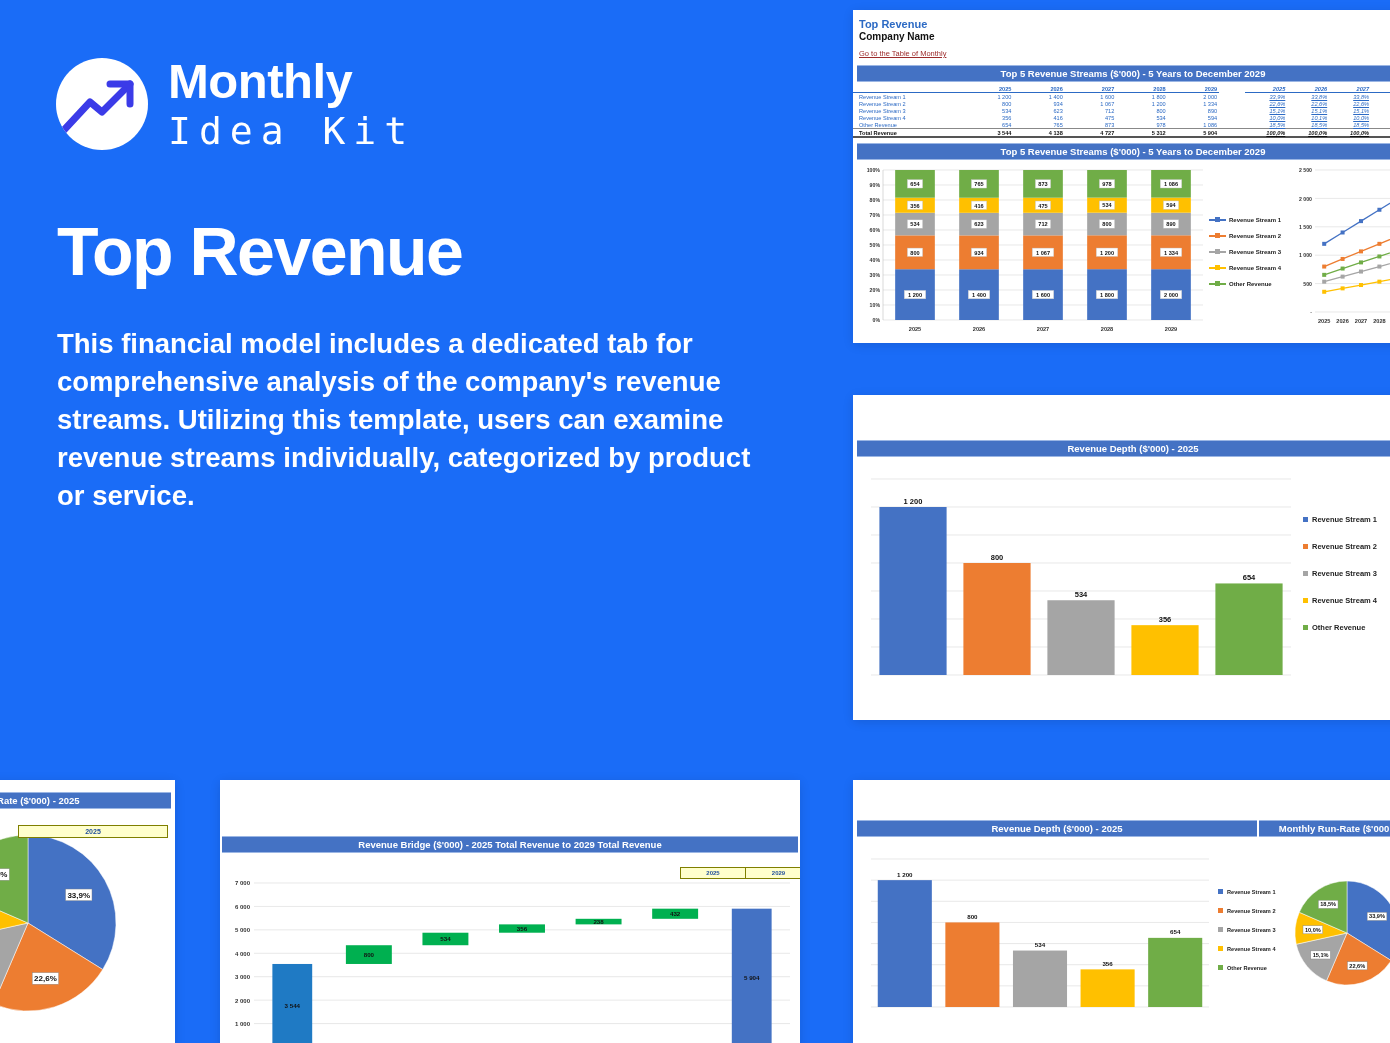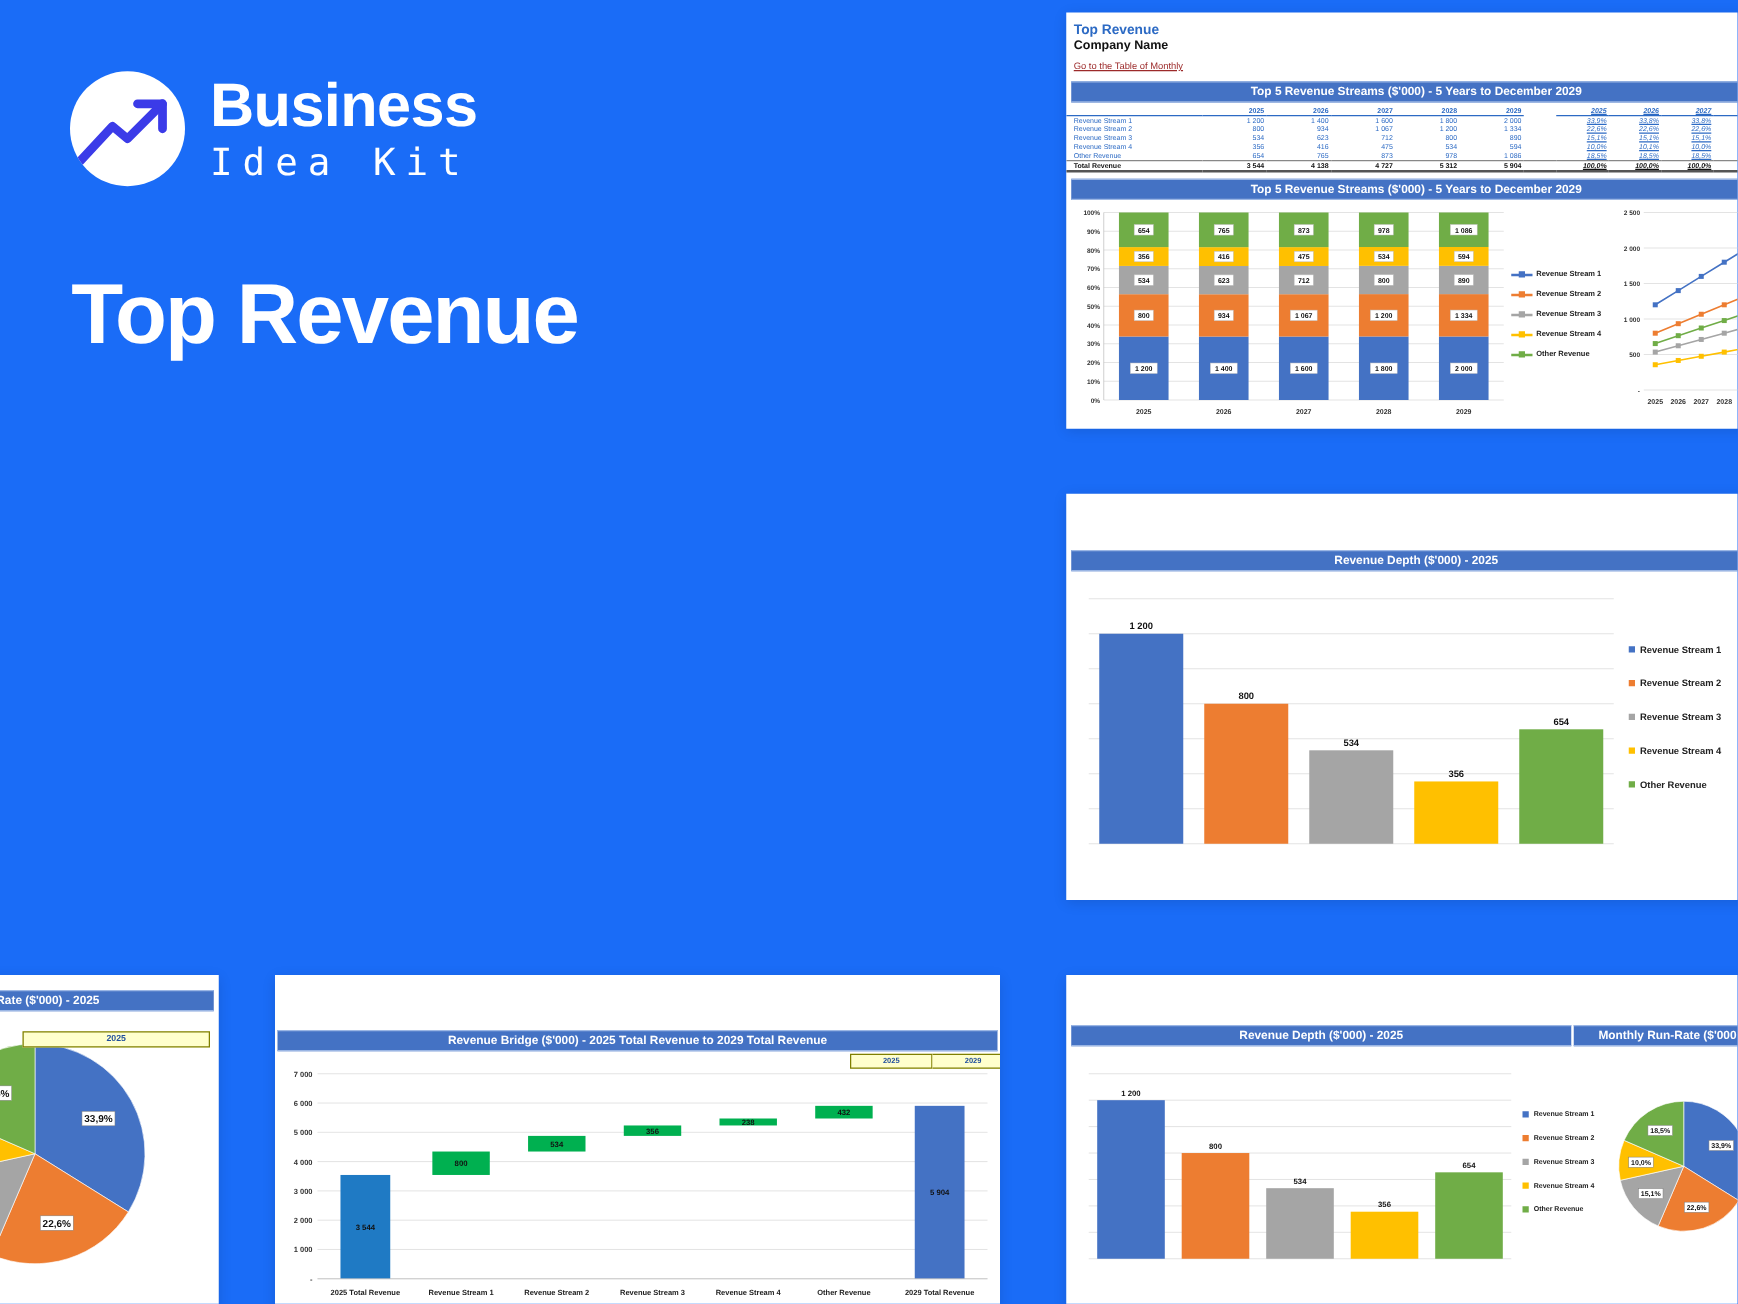--- a/index.html
+++ b/index.html
@@ -18,21 +18,21 @@
     background: #ffffff; position: relative; flex: 0 0 auto;
     overflow: hidden;
   }
   .brand-mark svg { position: absolute; left: 0; top: 0; }
   .brand-words { display: flex; flex-direction: column; line-height: 1; }
   .brand-line1 {
     color: #ffffff; font-size: 49px; font-weight: 700;
     letter-spacing: -0.5px; font-family: "Liberation Sans", sans-serif;
   }
   .brand-line2 {
-    color: #ffffff; font-size: 30px; font-weight: 400;
+    color: #ffffff; font-size: 38px; font-weight: 400;
     letter-spacing: 8px; margin-top: 6px;
     font-family: "DejaVu Sans Mono", monospace;
   }
 
   .page-title {
     position: absolute; left: 57px; top: 212px;
     color: #ffffff; font-size: 68px; font-weight: 700; letter-spacing: -1.5px;
   }
   .page-desc {
     position: absolute; left: 57px; top: 325px; width: 700px;
@@ -94,26 +94,27 @@
 <div class="stage">
 
   <div class="brand">
     <div class="brand-mark">
       <svg width="92" height="92" viewBox="0 0 92 92">
         <path d="M8 72 L34 44 L46 54 L74 26" fill="none" stroke="#3b3be8" stroke-width="7" stroke-linecap="round" stroke-linejoin="round"></path>
         <path d="M54 26 L74 26 L74 46" fill="none" stroke="#3b3be8" stroke-width="7" stroke-linecap="round" stroke-linejoin="round"></path>
       </svg>
     </div>
     <div class="brand-words">
-      <div class="brand-line1">Business</div>
+      <div class="brand-line1">Monthly</div>
       <div class="brand-line2">Idea Kit</div>
     </div>
   </div>
 
   <div class="page-title">Top Revenue</div>
+  <div class="page-desc">This financial model includes a dedicated tab for comprehensive analysis of the company's revenue streams. Utilizing this template, users can examine revenue streams individually, categorized by product or service.</div>
 
   <div class="card" id="card-top">
     <div class="xl">
       <div class="xl-title">Top Revenue</div>
       <div class="xl-sub">Company Name</div>
       <a class="xl-link">Go to the Table of Monthly</a>
 
       <div class="xl-band">Top 5 Revenue Streams ($'000) - 5 Years to December 2029</div>
 
       <table class="xl-tbl">
@@ -487,21 +488,21 @@
           <text x="90.18588647151753" y="97.48890308896142" font-size="8" fill="#111" text-anchor="middle" font-family="&quot;Liberation Sans&quot;, sans-serif" font-weight="700">10,0%</text>
           <path d="M 148 100 L 67.27823115868554 64.95722563595464 A 88 88 0 0 1 148.00000000000006 12 Z" fill="#70ad47" stroke="#ffffff" stroke-width="0.5"></path>
           <rect x="102.94094525211145" y="45.677802453234875" width="26.400000000000002" height="11.6" fill="#ffffff" stroke="#7f7f7f" stroke-width="0.4"></rect>
           <text x="116.14094525211145" y="54.47780245323487" font-size="8" fill="#111" text-anchor="middle" font-family="&quot;Liberation Sans&quot;, sans-serif" font-weight="700">18,5%</text>
         </svg>
     </div>
   </div>
 
   <div class="card" id="card-bridge">
     <div style="height:40px"></div>
-    <div class="xl-band" style="margin:4px 2px; position:relative;">Revenue Bridge ($'000) - 2025 Total Revenue to 2029 Total Revenue</div>
+    <div class="xl-band" style="margin:16px 2px; position:relative;">Revenue Bridge ($'000) - 2025 Total Revenue to 2029 Total Revenue</div>
     <div style="position:relative;">
       <div style="position:absolute; left:460px; top:-2px; display:flex; z-index:5;">
         <div style="width:66px;height:12px;background:#ffffcc;border:1px solid #7f7f00;display:flex;align-items:center;justify-content:center;">
           <span style="font-size:6px;color:#1f4e9c;font-weight:700;">2025</span>
         </div>
         <div style="width:66px;height:12px;background:#ffffcc;border:1px solid #7f7f00;border-left:none;display:flex;align-items:center;justify-content:center;">
           <span style="font-size:6px;color:#1f4e9c;font-weight:700;">2029</span>
         </div>
       </div>
       <svg class="chart" id="svg-bridge" width="576" height="208" viewBox="0 0 576 208">

